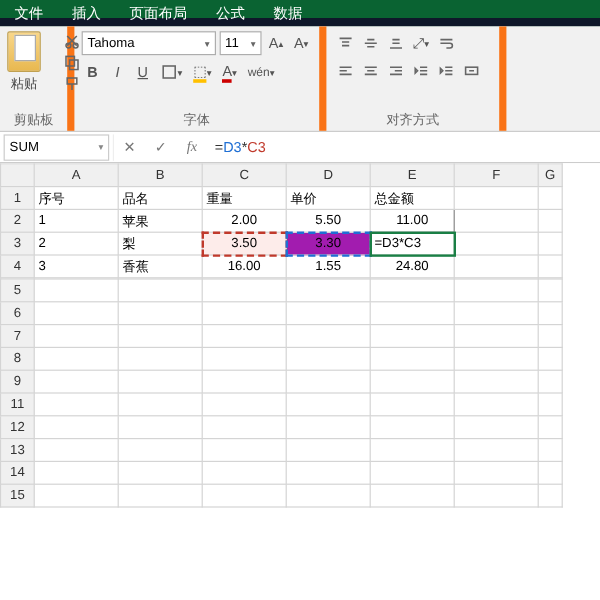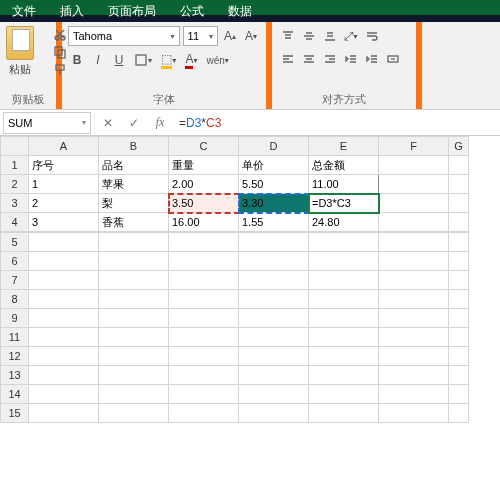--- a/index.html
+++ b/index.html
@@ -30,24 +30,24 @@
 .fbtn.fx{font-style:italic;font-family:serif}
 .finput{flex:1;padding:2px 6px;font-size:12px;color:#333}
 .finput .eq{color:#333}.finput .d3{color:#1f6fd4}.finput .c3{color:#c0392b}
 .grid{position:relative;height:364px;overflow:hidden;background:#fff}
 table{border-collapse:collapse;table-layout:fixed}
 th,td{border:1px solid #d4d4d4;height:19px;font-size:11px;padding:0 3px;font-weight:normal;background:#fff}
 th{background:#f0f0f0;color:#333;text-align:center}
 .corner{background:#f0f0f0;width:28px}
 .colh{width:70px}
 .rowh{background:#f0f0f0;text-align:center;width:28px}
-.ralign{text-align:left}
+.ralign{text-align:center}
 .ctr{text-align:left}
 .selC3{outline:2px dashed #c0392b;outline-offset:-1px;background:#fdecea}
-.selD3{outline:2px dashed #1f6fd4;outline-offset:-1px;background:#0f766e}
+.selD3{outline:2px dashed #1f6fd4;outline-offset:-1px;background:#a21caf}
 .selE3{outline:2px solid #1a7f45;outline-offset:-1px}
 .selE2{border:1px solid #888!important}
 .scut{fill:none;stroke:#666;stroke-width:1.3}
 </style>
 </head>
 <body>
 
 <div class="titlebar">
   <div class="tab">文件</div>
   <div class="tab">插入</div>

